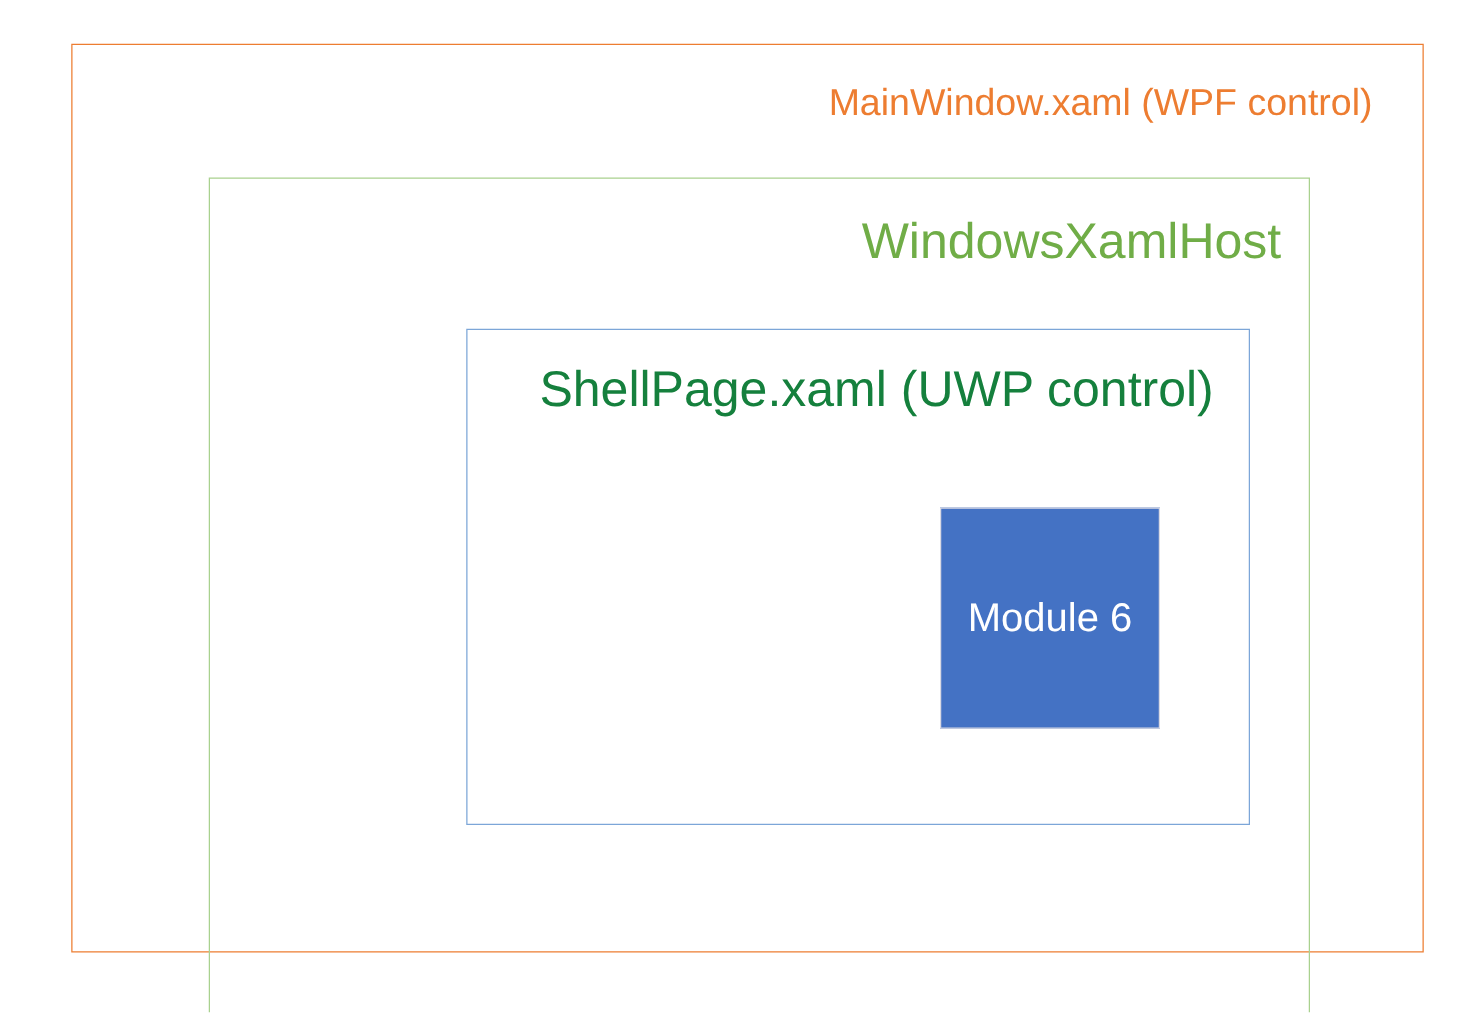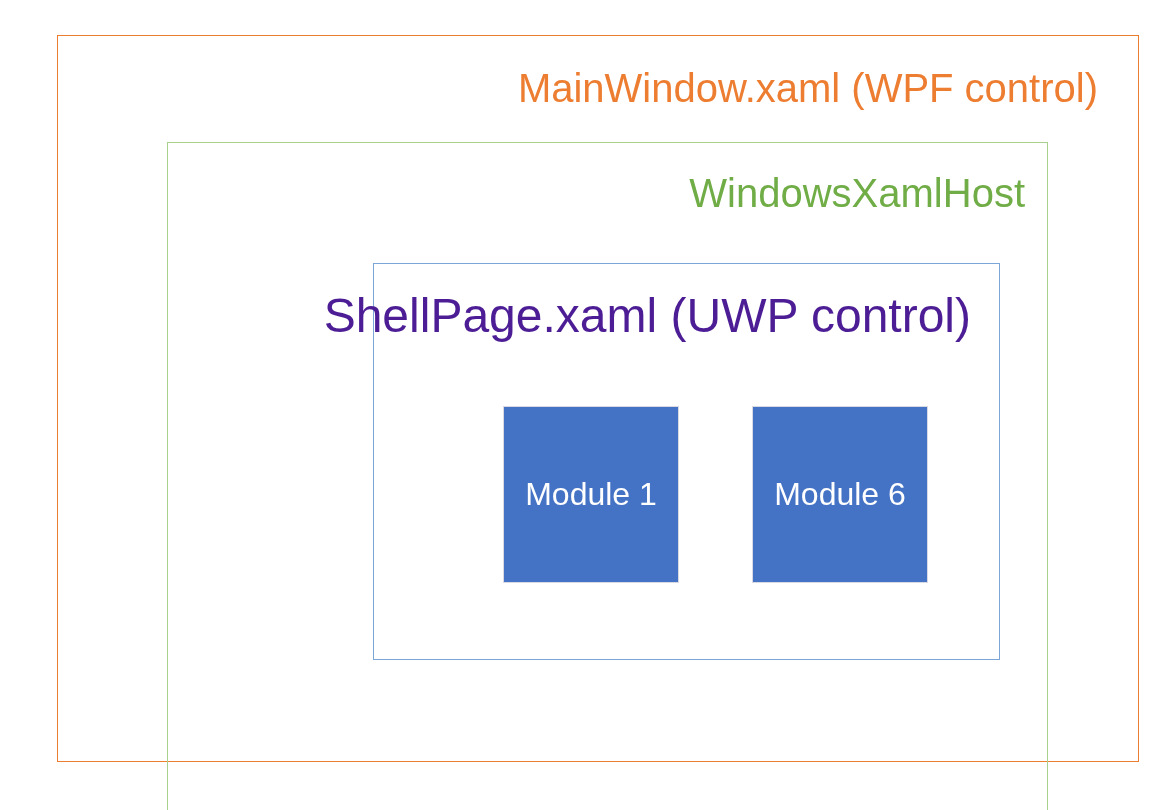--- a/index.html
+++ b/index.html
@@ -42,21 +42,21 @@
     left: 57px;
     top: 35px;
     width: 1082px;
     height: 727px;
     border: 1.6px solid #ED7D31;
   }
 
   #label-mainwindow {
     top: 32px;
     right: 40px;
-    font-size: 40px;
+    font-size: 30px;
     color: #ED7D31;
     text-align: center;
   }
 
   
   #frame-xamlhost {
     left: 109px;
     top: 106px;
     width: 881px;
     height: 736px;
@@ -75,22 +75,22 @@
     left: 205px;
     top: 120px;
     width: 627px;
     height: 397px;
     border: 1.6px solid #7CA6D8;
   }
 
   #label-shellpage {
     top: 28px;
     right: 28px;
-    font-size: 48px;
-    color: #4c1d95;
+    font-size: 40px;
+    color: #15803d;
   }
 
   
   #module-row {
     position: absolute;
     left: 129px;
     top: 142px;
     width: 426px;
     height: 177px;
   }
@@ -134,23 +134,20 @@
     <div class="frame" id="frame-xamlhost">
 
       <div class="frame-label" id="label-xamlhost">WindowsXamlHost</div>
 
       <div class="frame" id="frame-shellpage">
 
         <div class="frame-label" id="label-shellpage">ShellPage.xaml (UWP control)</div>
 
         <div id="module-row">
 
-          <div class="module-box" id="module-box-1">
-            <span class="module-label">Module 1</span>
-          </div>
 
           <div class="module-box" id="module-box-2">
             <span class="module-label">Module 6</span>
           </div>
 
         </div>
 
       </div>
     </div>
   </div>

